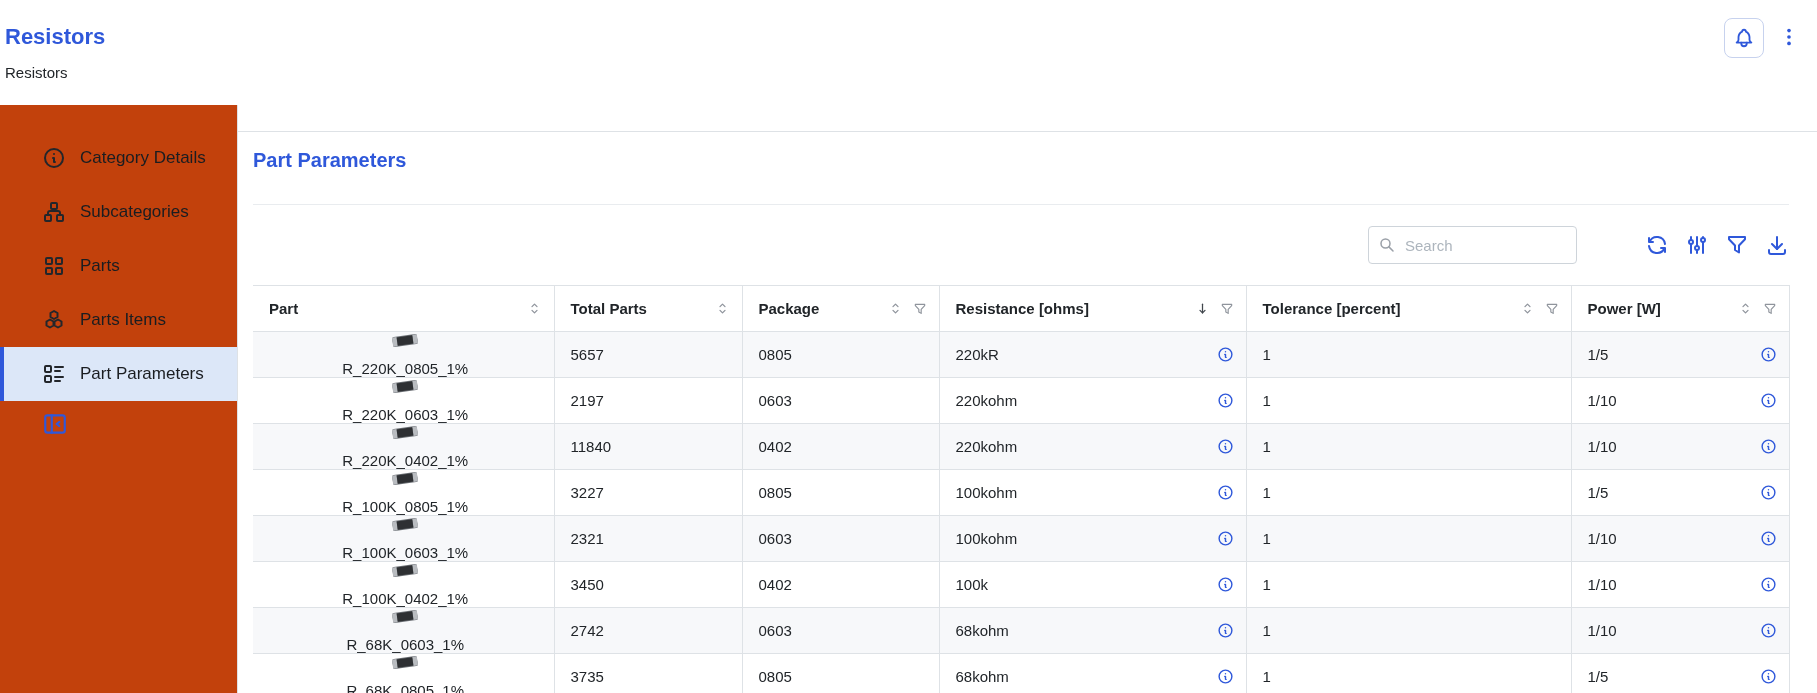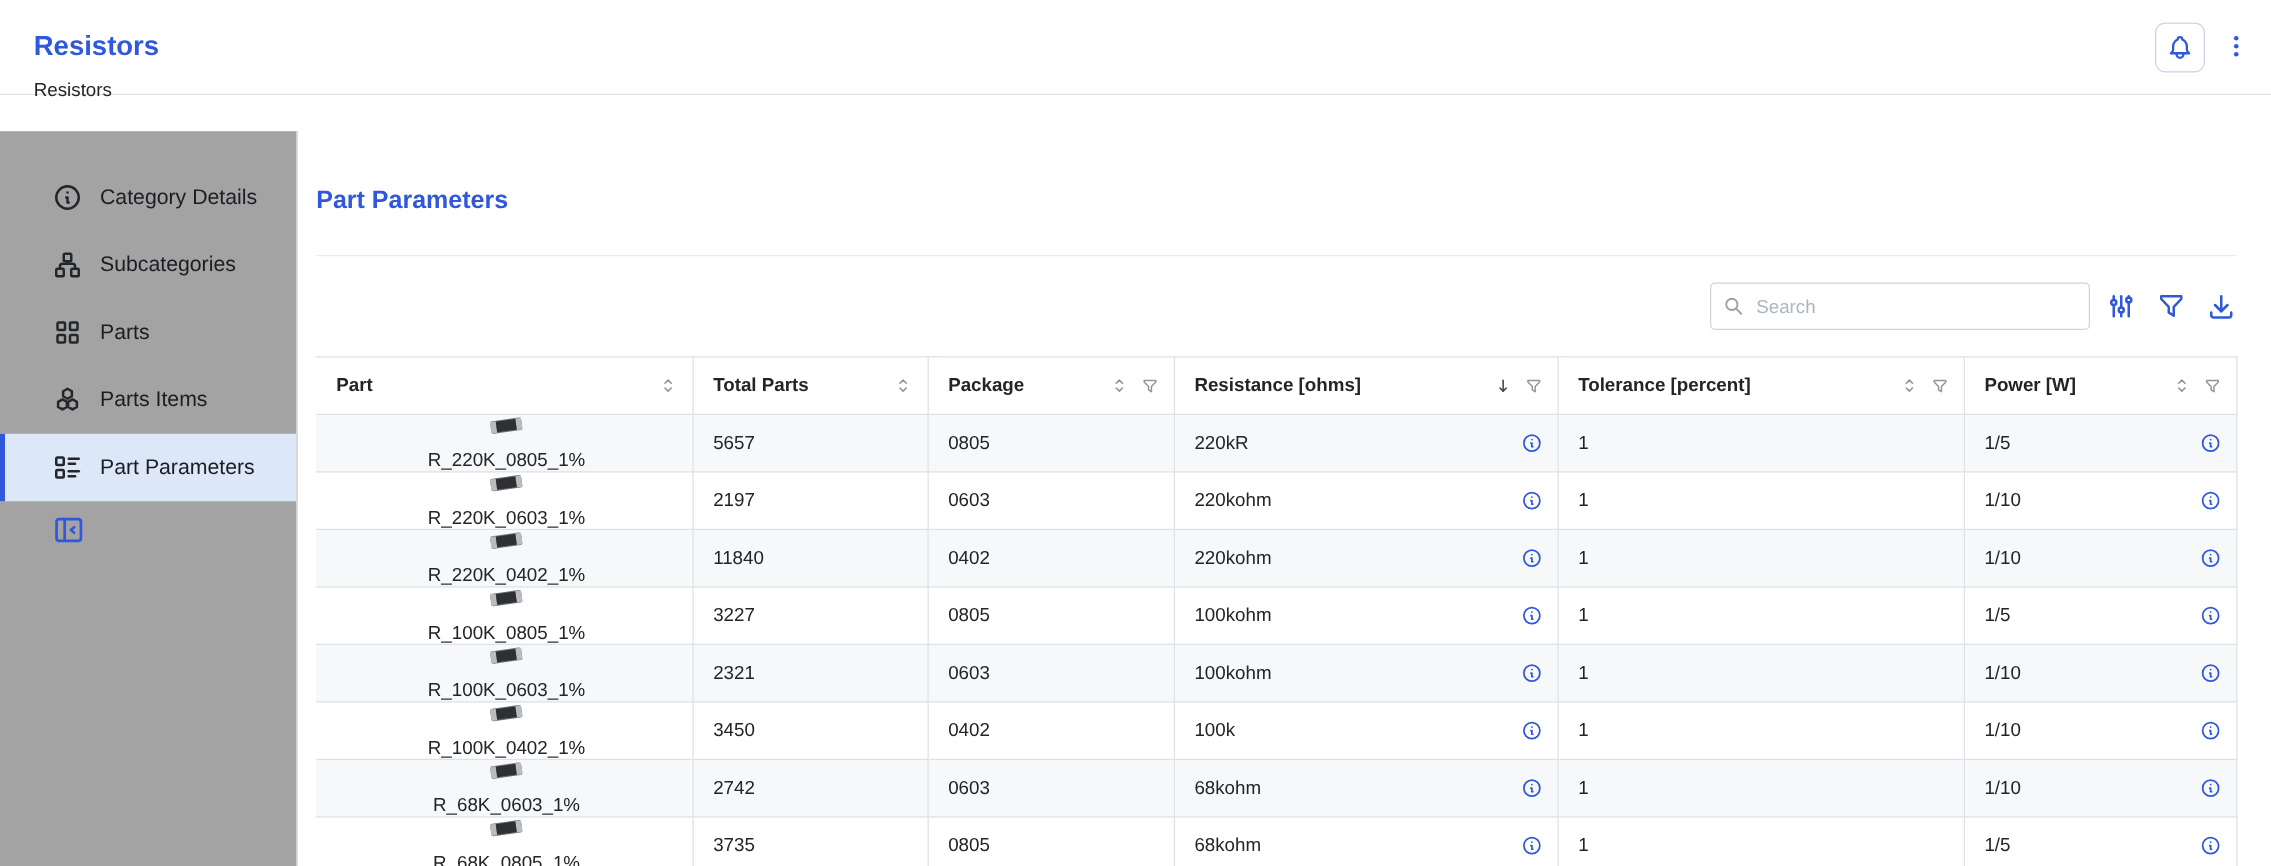--- a/index.html
+++ b/index.html
@@ -7,45 +7,45 @@
   body {
     position: relative;
     overflow: hidden;
     background: #ffffff;
     font-family: "Liberation Sans", sans-serif;
     color: var(--color-text, #212529);
   }
   svg.icon { display: block; fill: none; stroke: currentColor; stroke-width: 2; stroke-linecap: round; stroke-linejoin: round; }
 
   
-  .page-header { position: relative; height: 76px; border-bottom: 1px solid var(--color-border, #dee2e6); padding-left: 27px; }
+  .page-header { position: relative; height: 132px; border-bottom: 1px solid var(--color-border, #dee2e6); padding-left: 5px; }
   .page-title { padding-top: 24px; font-size: 22px; font-weight: bold; color: var(--color-accent, #2f58da); }
   .breadcrumb { margin-top: 14px; font-size: 15px; color: #212529; cursor: pointer; width: max-content; }
   .header-actions { position: absolute; top: 0; right: 17px; height: 104px; display: flex; align-items: flex-start; gap: 14px; }
   .bell-button { margin-top: 18px; width: 40px; height: 40px; border: 1px solid #c7d2ee; border-radius: 8px; background: #fff;
                  display: flex; align-items: center; justify-content: center; color: var(--color-accent, #2f58da); cursor: pointer; }
   .dots-button { margin-top: 26px; background: none; border: none; color: var(--color-accent, #2f58da); cursor: pointer; }
 
   
-  .sidebar { position: absolute; left: 0; top: 105px; bottom: 0; width: 238px; border-right: 1px solid var(--color-border, #dee2e6); padding-top: 26px; background: #a3a3a3; }
+  .sidebar { position: absolute; left: 0; top: 105px; bottom: 0; width: 238px; border-right: 1px solid var(--color-border, #dee2e6); padding-top: 26px; background: #c2410c; }
   .nav-item { height: 54px; display: flex; align-items: center; gap: 14px; padding-left: 38px; border-left: 4px solid transparent;
               font-size: 17px; color: #1a1d21; cursor: pointer; }
   .nav-item .nav-icon { color: #23262b; flex: 0 0 auto; }
   .nav-item.active { background: var(--color-active-bg, #dce7f8); border-left-color: var(--color-accent, #2f58da); }
   .collapse-button { margin: 10px 0 0 42px; background: none; border: none; color: var(--color-accent, #2f58da); cursor: pointer; }
 
   
   .main { position: absolute; left: 253px; top: 105px; width: 1536px; }
   .main-title { margin-top: 44px; font-size: 20px; font-weight: bold; color: var(--color-accent, #2f58da); }
   .main-divider { margin-top: 32px; border: none; border-top: 1px solid #e9ecef; }
 
   .toolbar { margin-top: 20px; height: 40px; display: flex; justify-content: flex-end; align-items: center; gap: 16px; }
   .search-wrap { position: relative; width: 261px; }
   .search-wrap .search-icon { position: absolute; left: 10px; top: 10px; color: #9aa0a8; pointer-events: none; }
-  .search-input { width: 304px; height: 38px; border: 1px solid #ced4da; border-radius: 4px; padding: 0 10px 0 36px; font-size: 15px;
+  .search-input { width: 209px; height: 38px; border: 1px solid #ced4da; border-radius: 4px; padding: 0 10px 0 36px; font-size: 15px;
                   font-family: "Liberation Sans", sans-serif; color: #212529; outline: none; }
   .search-input::placeholder { color: #adb5bd; }
   .tool-button { background: none; border: none; padding: 0; color: var(--color-accent, #2f58da); cursor: pointer; }
 
   
   table.data-table { margin-top: 20px; width: 1536px; border-collapse: collapse; table-layout: fixed; }
   .data-table th, .data-table td { height: 46px; padding: 0 12px 0 16px; font-size: 15px; text-align: left;
                                    border-bottom: 1px solid var(--color-border, #dee2e6); border-right: 1px solid var(--color-border, #dee2e6); }
   .data-table thead th { border-top: 1px solid var(--color-border, #dee2e6); font-weight: bold; background: #fff; }
   .data-table tbody tr:nth-child(odd) { background: var(--color-stripe, #f7f8fa); }

